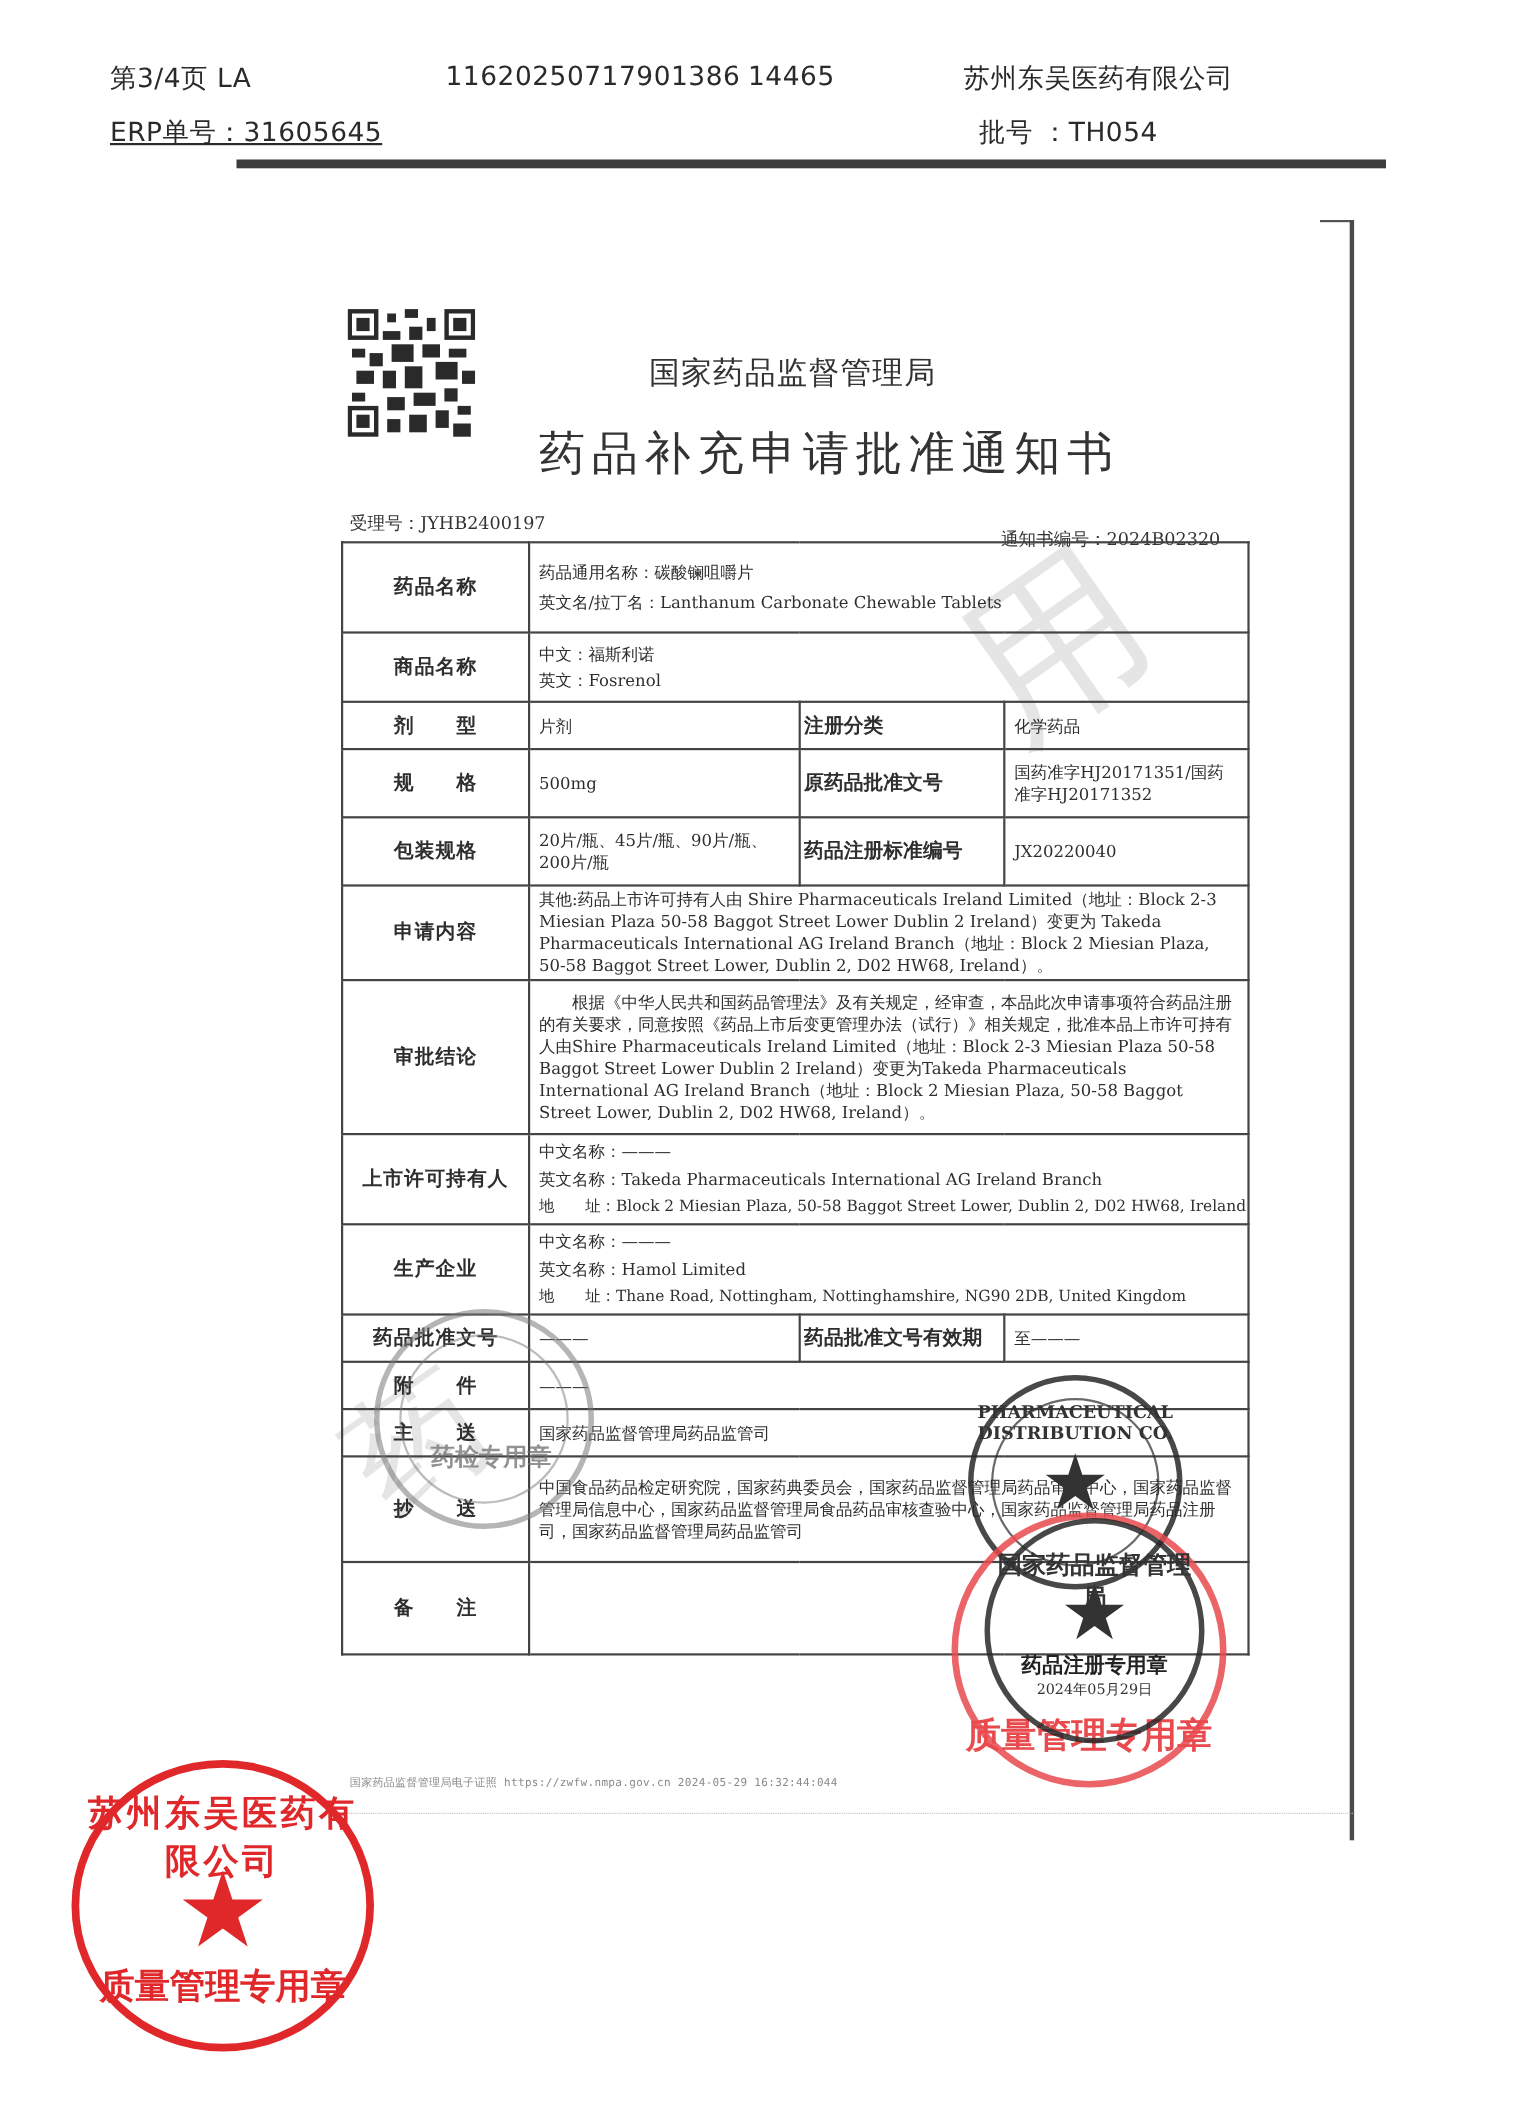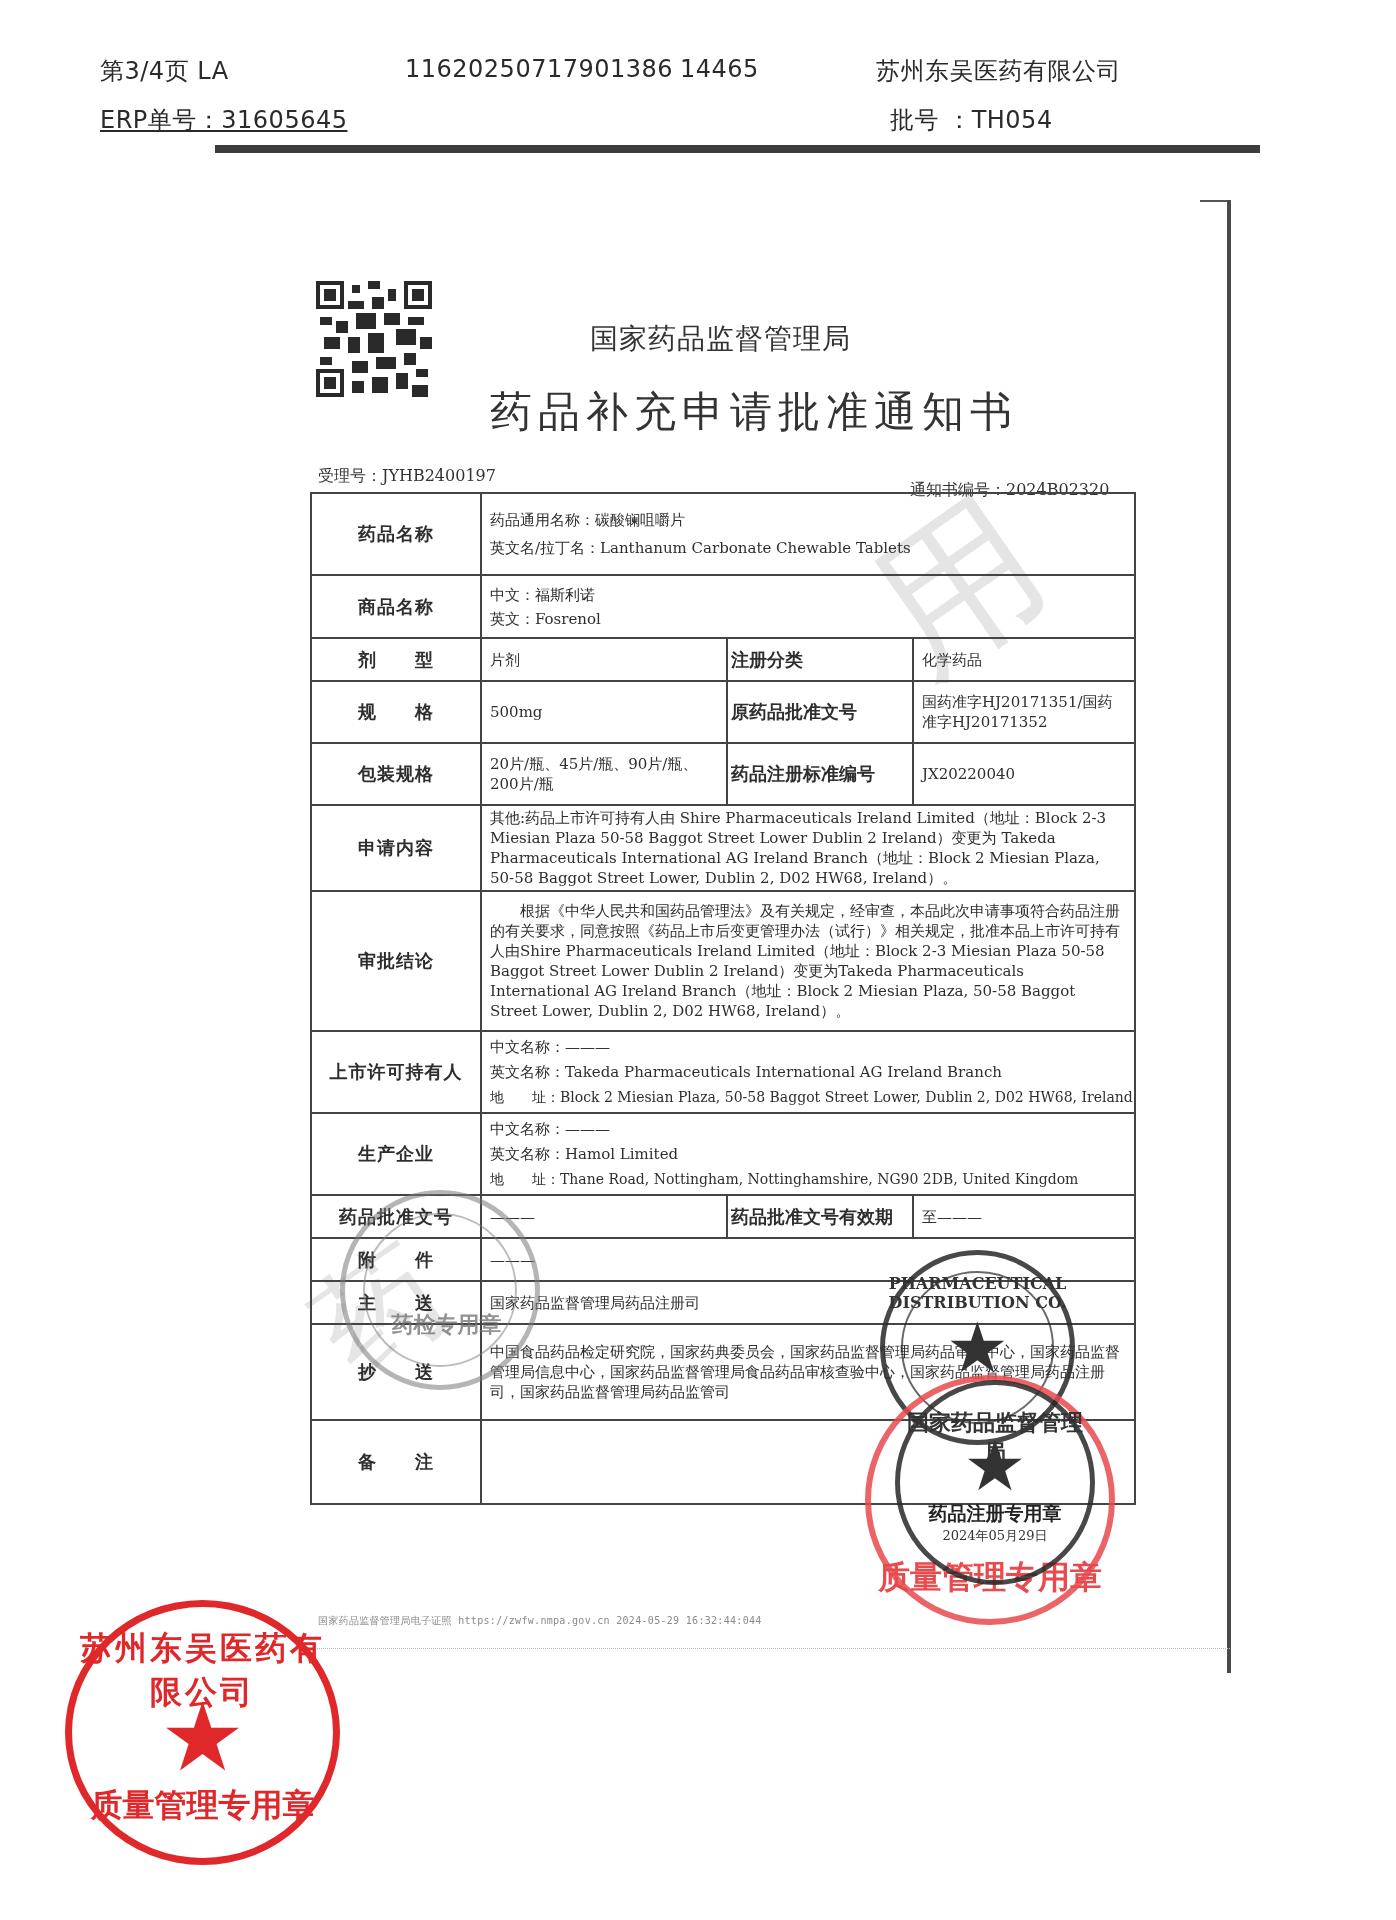--- a/index.html
+++ b/index.html
@@ -158,21 +158,21 @@
     <td>———</td>
     <td class="lbl2">药品批准文号有效期</td>
     <td>至———</td>
   </tr>
   <tr style="height:43px">
     <td class="lbl">附　　件</td>
     <td colspan="3">———</td>
   </tr>
   <tr style="height:43px">
     <td class="lbl">主　　送</td>
-    <td colspan="3">国家药品监督管理局药品注册司</td>
+    <td colspan="3">国家药品监督管理局药品监管司</td>
   </tr>
   <tr style="height:96px">
     <td class="lbl">抄　　送</td>
     <td colspan="3" class="para">中国食品药品检定研究院，国家药典委员会，国家药品监督管理局药品审评中心，国家药品监督管理局信息中心，国家药品监督管理局食品药品审核查验中心，国家药品监督管理局药品注册司，国家药品监督管理局药品监管司</td>
   </tr>
   <tr style="height:84px">
     <td class="lbl">备　　注</td>
     <td colspan="3"></td>
   </tr>
 </tbody>

